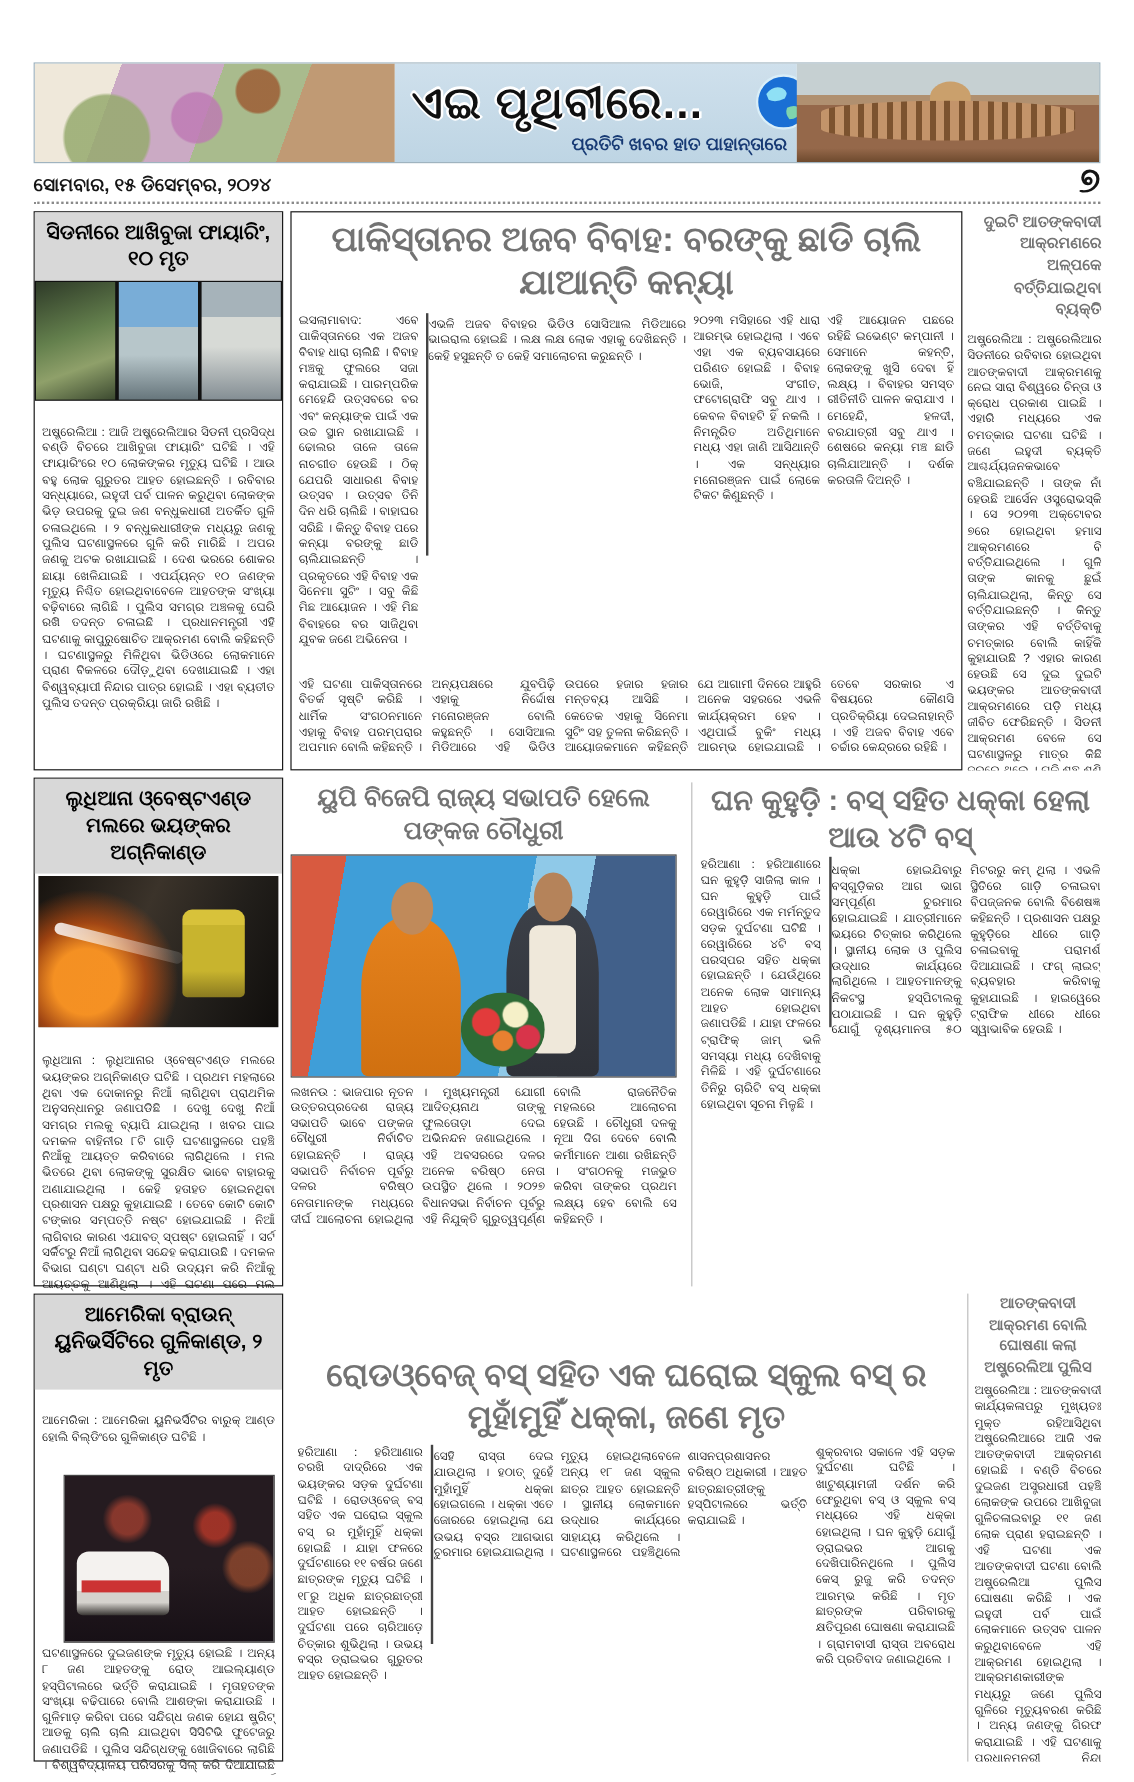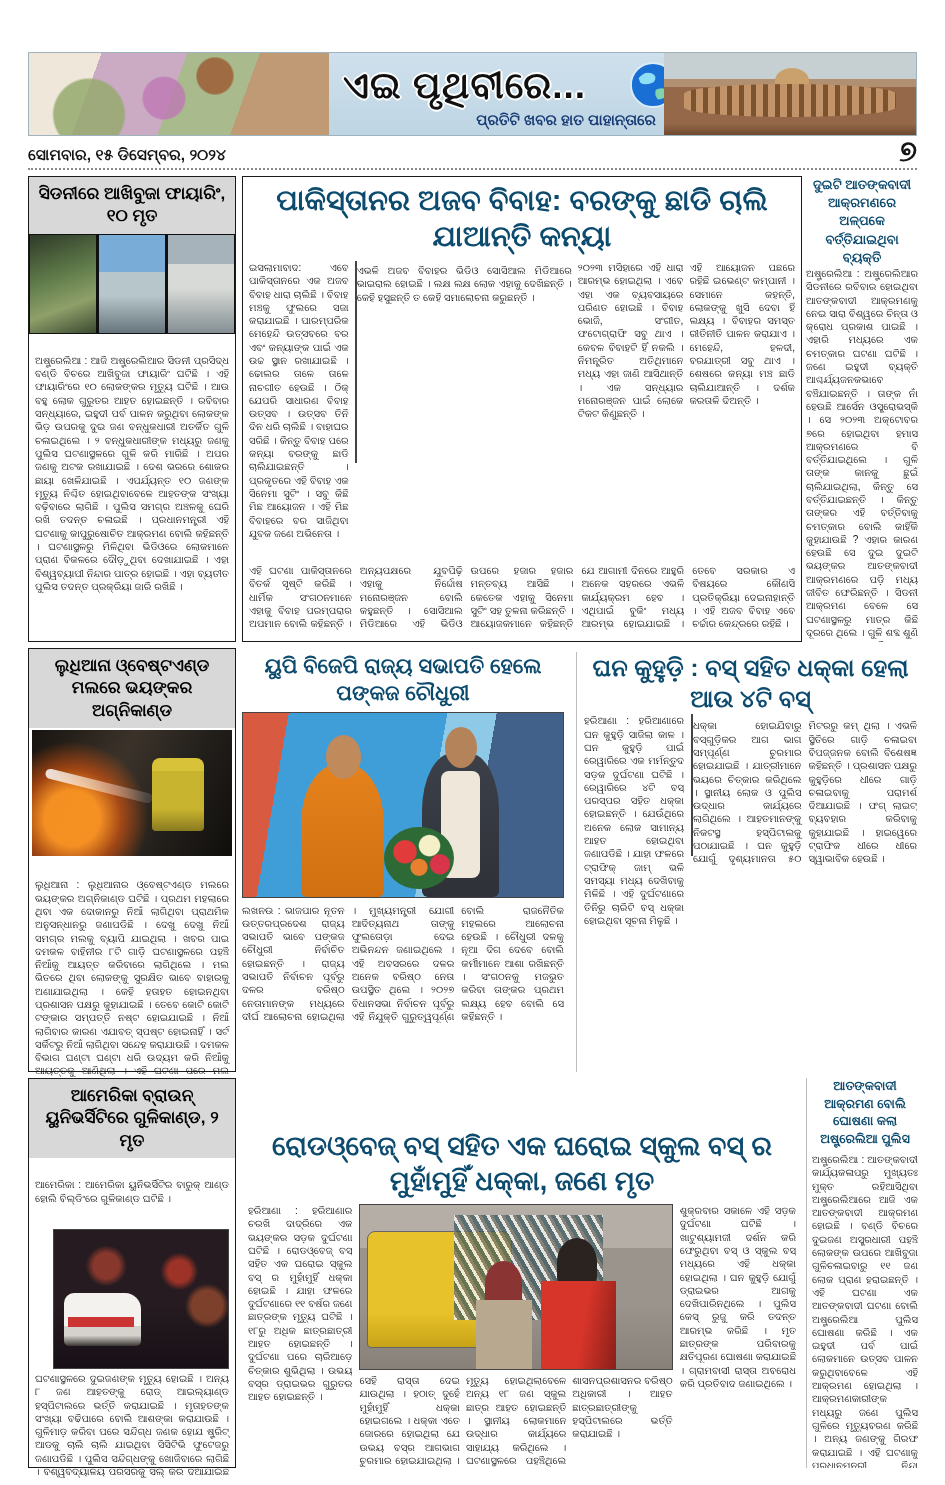--- a/index.html
+++ b/index.html
@@ -23,21 +23,21 @@
   .b-cols{position:absolute;left:8%;right:8%;top:38%;height:40%;
       background:repeating-linear-gradient(90deg,#c3946a 0 7px,#7c532f 7px 12px);border-radius:50%/30%;}
   .b-dome{position:absolute;left:44%;top:18%;width:34px;height:26px;background:#caa06c;border-radius:50% 50% 10% 10%;}
   .dateline{left:28px;top:134px;width:889px;height:30px;display:flex;justify-content:space-between;align-items:flex-end;}
   .date-text{font-size:15.5px;font-weight:bold;}
   .page-num{font-size:29px;font-weight:bold;line-height:.9;}
   .dotline{left:28px;top:168px;width:889px;border-top:2px dotted #8a8a8a;height:0;}
   
   .bt{font-size:10px;line-height:1.33;text-align:justify;overflow:hidden;color:#161616;}
   .hl-gray{background:#d8d8d8;font-weight:bold;text-align:center;color:#000;}
-  .hl{font-weight:bold;text-align:center;color:#0c4a6e;}
+  .hl{font-weight:bold;text-align:center;color:#737373;}
   
   .ph{overflow:hidden;position:relative;box-sizing:border-box;}
   .ph-strip{display:flex;gap:3px;background:#111;padding:1px;}
   .ph-strip>div{flex:1;}
   .sp1{background:linear-gradient(160deg,#2e3a28,#64804d 45%,#8fa06a 70%,#3c4a30);}
   .sp2{background:linear-gradient(#79add7 0 38%,#b7c6ca 38% 62%,#67767c);}
   .sp3{background:linear-gradient(#a6b3ba 0 30%,#d7dad6 30% 55%,#848e94);}
   .ph-wedding{background:
       radial-gradient(circle at 76% 28%, rgba(233,186,74,.95) 0 11%, transparent 12%),
       radial-gradient(circle at 28% 52%, rgba(196,62,42,.8) 0 8%, transparent 9%),
@@ -86,39 +86,39 @@
   .main-box{left:242px;top:176px;width:560px;height:466px;}
   .main-hl{font-size:29px;line-height:1.24;padding:6px 8px 4px;}
   .main-top{display:flex;gap:6px;padding:2px 6px 0;height:300px;box-sizing:border-box;}
   .m-colA{width:100px;}
   .m-photo-wrap{width:218px;display:flex;flex-direction:row;}
   .m-photo{height:202px;border:1px solid #444;}
   .m-under{flex:1;margin-top:3px;}
   .m-colB,.m-colC{width:106px;}
   .main-bottom{margin:5px 6px 0;height:142px;column-count:5;column-gap:8px;}
   .survivor{left:806px;top:176px;width:112px;height:466px;overflow:hidden;}
-  .survivor .hl{font-size:13px;line-height:1.4;margin-bottom:0;}
+  .survivor .hl{font-size:13px;line-height:1.4;margin-bottom:10px;text-align:right;}
   .bjp{left:242px;top:652px;width:322px;height:420px;overflow:hidden;}
   .bjp .hl{font-size:21px;line-height:1.3;margin-bottom:5px;}
   .bjp-photo{height:186px;border:1px solid #444;}
   .bjp-body{margin-top:6px;height:158px;column-count:3;column-gap:7px;}
   .fog{left:576px;top:652px;width:341px;height:420px;overflow:hidden;border-left:1px solid #bdbdbd;padding-left:7px;box-sizing:border-box;}
   .fog .hl{font-size:24px;line-height:1.3;margin-bottom:0;}
   .fog-row{display:flex;gap:7px;height:348px;}
   .fog-c1{width:100px;}
   .fog-right{flex:1;display:flex;flex-direction:row;}
   .fog-photo{height:142px;border:1px solid #444;}
   .fog-under{flex:1;margin-top:5px;column-count:2;column-gap:7px;}
   .b3-intro{padding:2px 6px 0;}
   .night-f{float:right;width:176px;height:140px;margin:2px 0 3px 3px;border:1px solid #444;}
   .crash{left:242px;top:1127px;width:560px;height:390px;overflow:hidden;}
   .crash .hl{font-size:27px;line-height:1.28;padding:2px 6px 6px;}
   .cr-row{display:flex;gap:7px;padding:0 6px;height:282px;box-sizing:border-box;}
   .cr-l{width:106px;}
-  .cr-mid{width:318px;display:flex;flex-direction:column;justify-content:flex-end;}
+  .cr-mid{width:318px;display:flex;justify-content:flex-end;}
   .cr-photo{height:166px;border:1px solid #444;}
   .cr-under{flex:1;margin-top:4px;column-count:3;column-gap:6px;}
   .cr-r{width:118px;}
   .police{left:806px;top:1078px;width:112px;height:390px;overflow:hidden;border-left:1px solid #bdbdbd;padding-left:5px;box-sizing:border-box;}
   .police .hl{font-size:12.5px;line-height:1.4;margin-bottom:5px;}
 </style>
 </head>
 <body>
 
 <div class="page">

